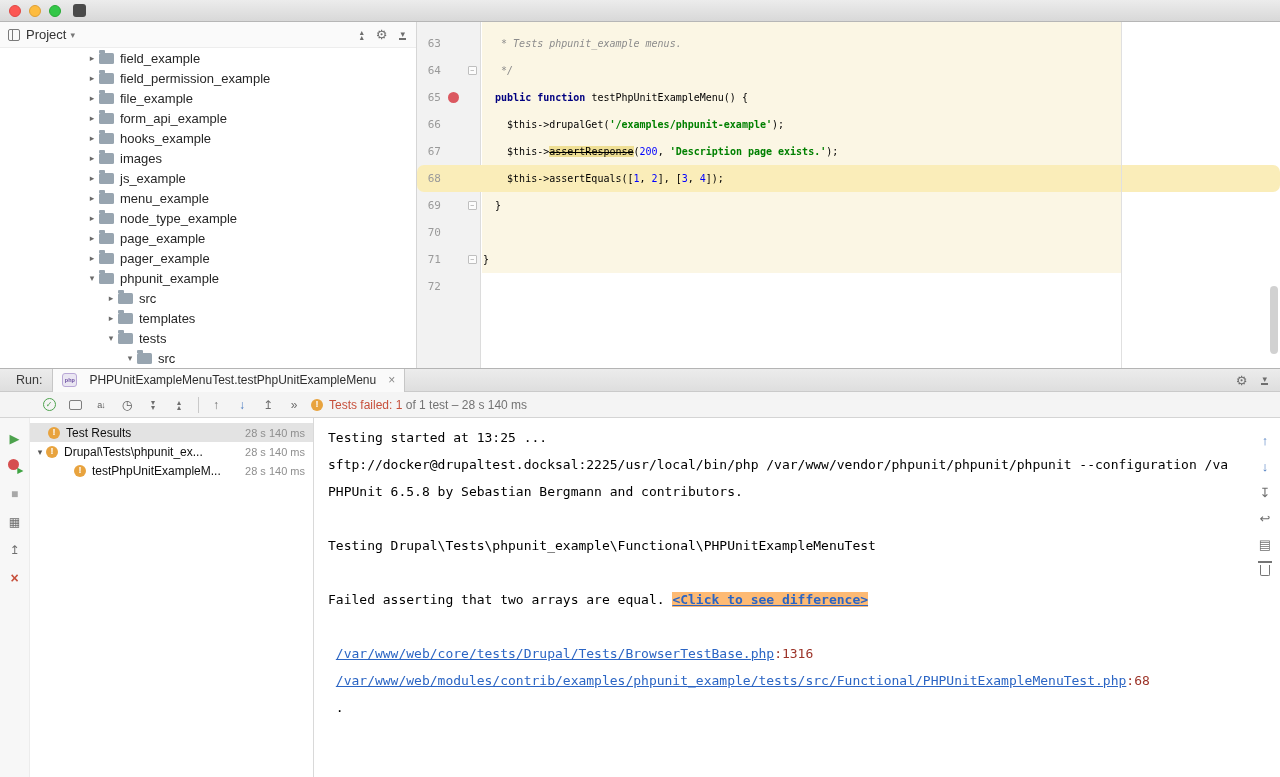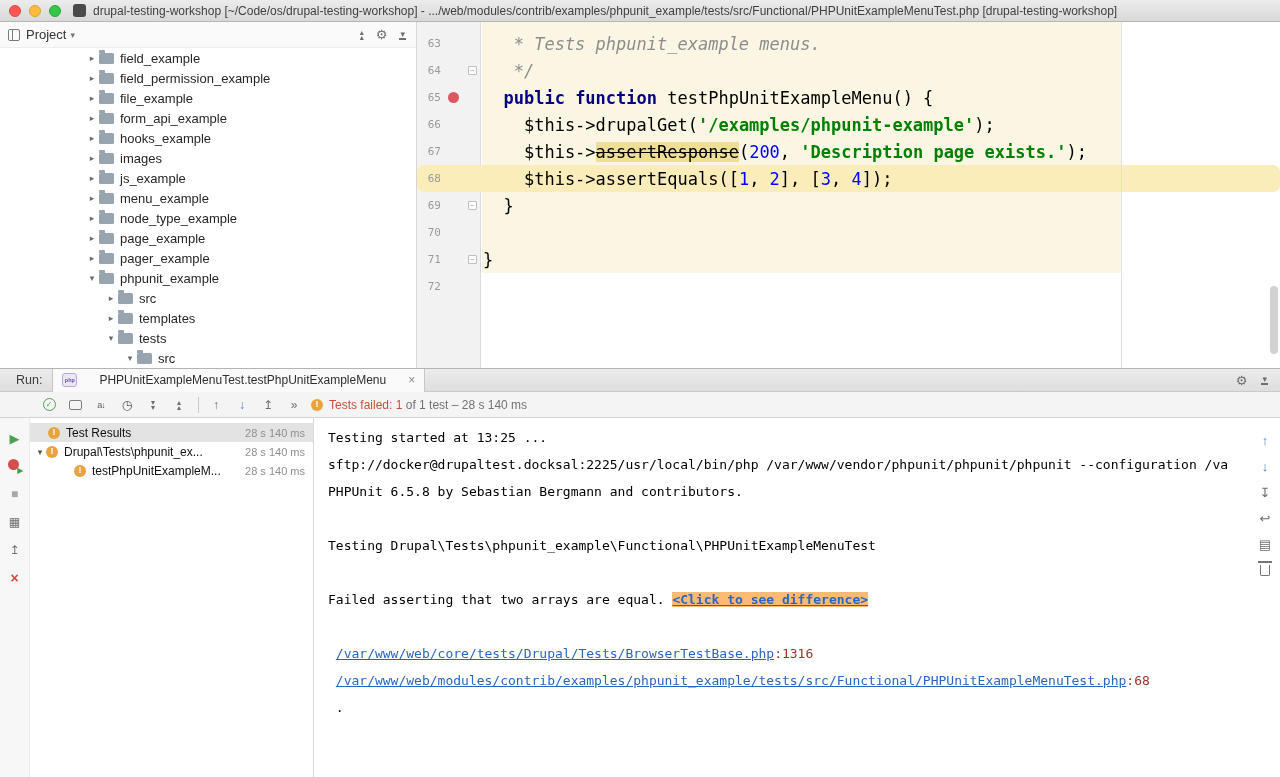--- a/index.html
+++ b/index.html
@@ -46,36 +46,36 @@
   .ed-row { display:flex; align-items:center; height:27px; position:relative; }
   .ed-row.hl { background:#FAEDB9;border-radius:7px; }
   .ln { flex:0 0 26px; text-align:right; font-family:"DejaVu Sans Mono","Liberation Mono",monospace;
     font-size:11px; color:#9A9A9A; padding-right:2px; }
   .gut-ico { flex:0 0 20px; display:flex; align-items:center; justify-content:center; }
   .fold-col { flex:0 0 18px; display:flex; align-items:center; justify-content:center; }
   .fold-box { width:9px; height:9px; border:1px solid #BFBFBF; background:#FCFCFC; color:#8A8A8A;
     font-size:7px; line-height:7px; display:flex; align-items:center; justify-content:center; border-radius:1px; }
   .red-ball { width:11px; height:11px; border-radius:50%; background:#DB5860; display:flex; align-items:center; justify-content:center;
     color:#fff; font-size:6px; line-height:1; }
-  .code { flex:1; font-family:"DejaVu Sans Mono","Liberation Mono",monospace; font-size:17px; white-space:pre; padding-left:2px; }
+  .code { flex:1; font-family:"DejaVu Sans Mono","Liberation Mono",monospace; font-size:10px; white-space:pre; padding-left:2px; }
   .tok-plain { color:#000; }
   .tok-comment { color:#8C8C8C; font-style:italic; }
   .tok-keyword { color:#000080; font-weight:bold; }
   .tok-string { color:#008000; font-weight:bold; }
   .tok-number { color:#0000FF; }
   .tok-deprecated { color:#000; text-decoration:line-through; background:#EFDF94; }
   .guide { position:absolute; left:704px; top:0; bottom:0; width:1px; background:#E0E0E0; z-index:3; }
   .ed-thumb { position:absolute; right:2px; top:264px; width:8px; height:68px; background:#C9C9C9; border-radius:4px; opacity:.85; z-index:4; }
 
   
   .run-tabrow { position:absolute; left:0; top:368px; width:1280px; height:24px;
     background:linear-gradient(#ECECEC,#DEDEDE); border-top:1px solid #B4B4B4; border-bottom:1px solid #CACACA;
     display:flex; align-items:center; font-size:12.5px; color:#3C3C3C; }
   .run-label { margin-left:16px; }
-  .run-tab { margin-left:10px; height:23px; display:inline-flex; align-items:center; gap:22px; padding:0 9px;
+  .run-tab { margin-left:10px; height:23px; display:inline-flex; align-items:center; gap:12px; padding:0 9px;
     background:#FAFAFA; border-left:1px solid #C6C6C6; border-right:1px solid #C6C6C6; font-size:12px; color:#2E2E2E; }
   .php-badge { width:15px; height:14px; border-radius:3px; background:#EAE6F2; border:1px solid #B9A8D6;
     color:#6B4FA0; font-size:5.5px; font-weight:bold; display:flex; align-items:center; justify-content:center; }
   .tab-close { color:#8A8A8A; font-size:12px; }
   .tabrow-right { margin-left:auto; margin-right:12px; display:flex; align-items:center; gap:14px; }
 
   .run-toolbar { position:absolute; left:0; top:392px; width:1280px; height:26px; background:#F4F4F4;
     border-bottom:1px solid #D4D4D4; display:flex; align-items:center; padding-left:40px; }
   .tb-ico { width:18px; height:18px; display:flex; align-items:center; justify-content:center; margin-right:8px;
     color:#6E6E6E; font-size:12px; }
@@ -130,21 +130,20 @@
 </head>
 <body>
 
 <div class="app">
 
   <div class="titlebar">
     <span class="tl tl-close"></span>
     <span class="tl tl-min"></span>
     <span class="tl tl-zoom"></span>
     <span class="app-icon"></span>
-    <span class="win-title">drupal-testing-workshop [~/Code/os/drupal-testing-workshop] - .../web/modules/contrib/examples/phpunit_example/tests/src/Functional/PHPUnitExampleMenuTest.php [drupal-testing-workshop]</span>
   </div>
 
   <div class="project-header">
     <span class="pane-ico"></span>
     <span>Project</span>
     <span class="ph-chev">▾</span>
     <div class="ph-right">
       <span class="stack2">
         <span>▴</span>
         <span>▴</span>

